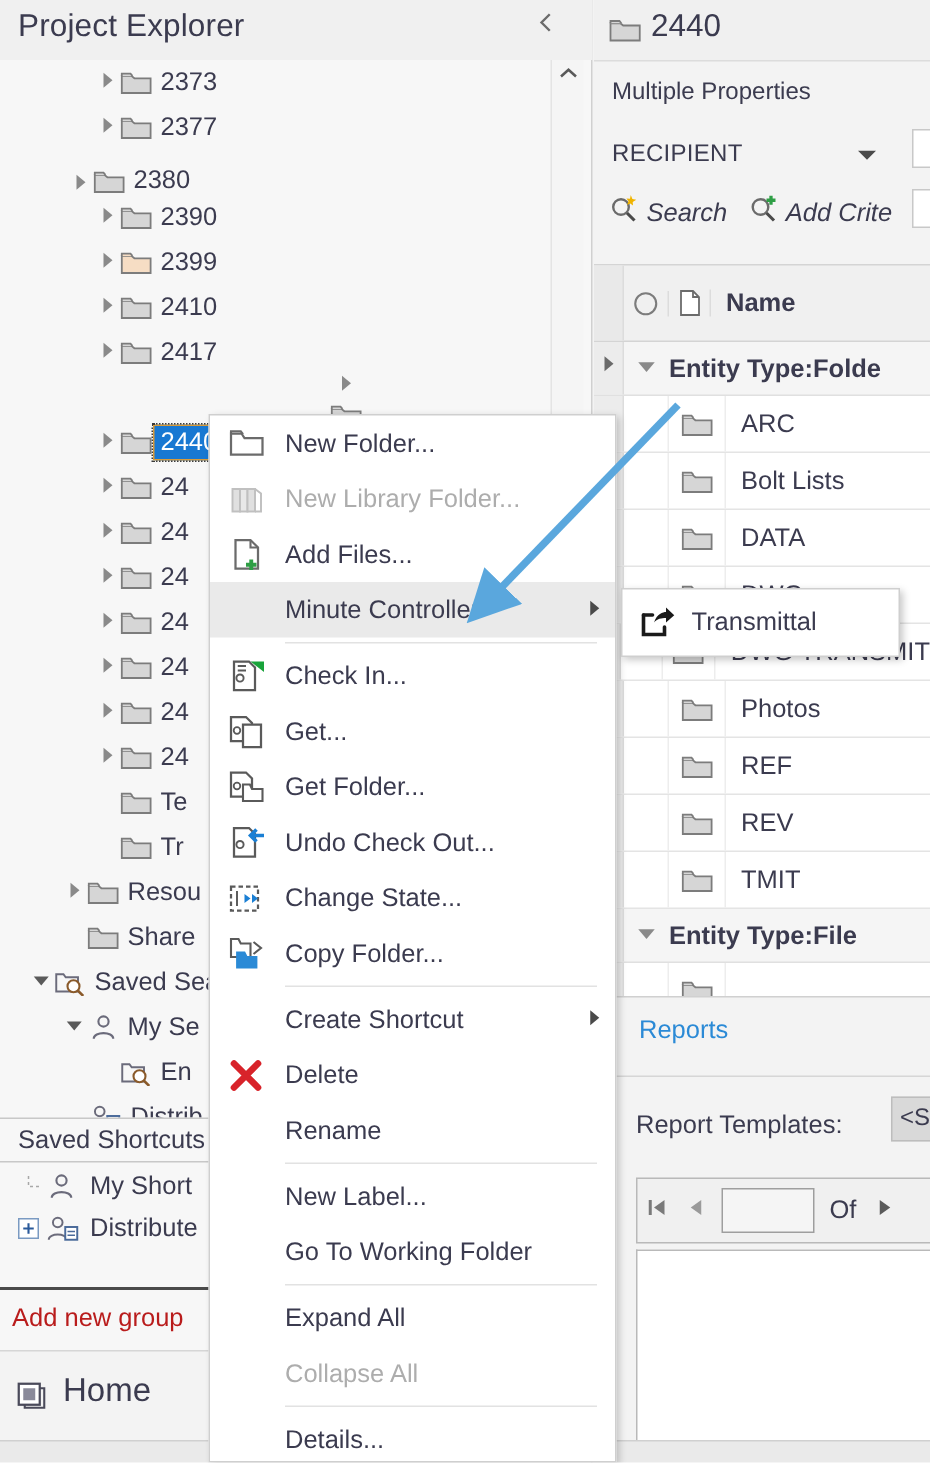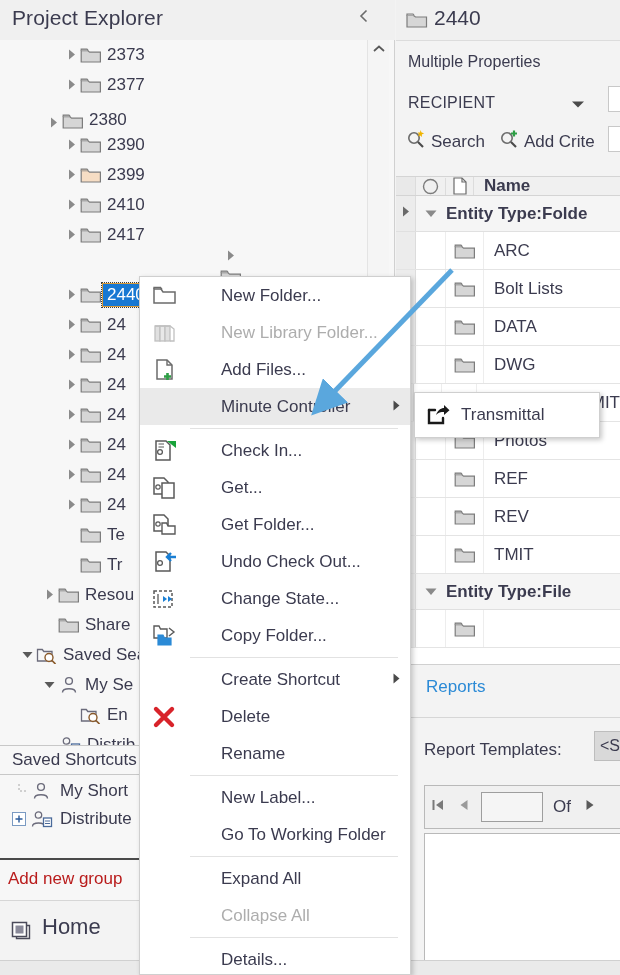--- a/index.html
+++ b/index.html
@@ -105,28 +105,28 @@
 
   .search-panel {
     position:absolute; left:0; top:40px; width:224px; height:132px;
     background:#f3f3f3; border-top:1px solid #dcdcdc;
   }
   .sp-label { position:absolute; left:12px; top:12px; font-size:16px; color:#3b3b4f; }
   .sp-combo { position:absolute; left:12px; top:53px; font-size:16px; color:#3b3b4f; letter-spacing:.2px; }
   .sp-combo-arrow { position:absolute; left:175px; top:58px; font-size:11px; color:#4a4a4a; }
   .sp-field1 { position:absolute; left:212px; top:45px; width:60px; height:26px; border:1px solid #c8c8c8; background:#fff; }
   .sp-field2 { position:absolute; left:212px; top:85px; width:60px; height:26px; border:1px solid #c8c8c8; background:#fff; }
-  .sp-actions { position:absolute; left:10px; top:88px; display:flex; gap:14px; }
+  .sp-actions { position:absolute; left:10px; top:88px; display:flex; gap:14px;font-style:italic; }
   .sp-act { display:flex; align-items:center; font-size:17px; color:#3b3b4f; cursor:pointer; white-space:nowrap; }
   .sp-act .gl { margin-right:5px; }
 
   
   .grid { position:absolute; left:0; top:176px; width:224px; height:488px; background:#fff; overflow:hidden; }
   .grid-head {
-    position:relative; height:20px; background:#f0f0f0;
+    position:relative; height:52px; background:#f0f0f0;
     border-top:1px solid #d4d4d4; border-bottom:1px solid #d4d4d4;
     display:flex; align-items:center;
   }
   .gh-cell-exp { width:20px; height:100%; border-right:1px solid #dcdcdc; background:#e9e9e9; }
   .gh-cell-chk { width:30px; display:flex; align-items:center; justify-content:center; border-right:1px solid #dcdcdc; }
   .gh-cell-ico { width:28px; display:flex; align-items:center; justify-content:center; border-right:1px solid #dcdcdc; }
   .gh-cell-name { flex:1; padding-left:10px; font-size:17px; font-weight:bold; color:#3b3b4f; }
   .grp-row {
     position:relative; height:36px; display:flex; align-items:center;
     background:#f5f5f5; border-bottom:1px solid #e0e0e0;
@@ -170,21 +170,21 @@
 
   
   .ctx {
     position:absolute; left:139px; top:276px; width:272px; height:699px;
     background:#ffffff; border:1px solid #cfcfcf;
     box-shadow: 2px 2px 5px rgba(0,0,0,.20);
     z-index: 50;
   }
   .mi {
     position:relative; height:37px; display:flex; align-items:center;
-    font-size:17px; color:#3b3b4f; white-space:nowrap; cursor:pointer;gap:31px;
+    font-size:17px; color:#3b3b4f; white-space:nowrap; cursor:pointer;
   }
   .mi.dis { color:#adadad; cursor:default; }
   .mi.hl { background:#eaeaea; }
   .mi .micon { width:50px; display:flex; align-items:center; justify-content:center; flex:0 0 50px; }
   .mi .mtext { flex:1; }
   .mi .marrow { width:28px; text-align:center; color:#4a4a4a; font-size:11px; }
   .msep { height:1px; background:#e2e2e2; margin:3px 12px 3px 50px; }
 
   
   .submenu {

